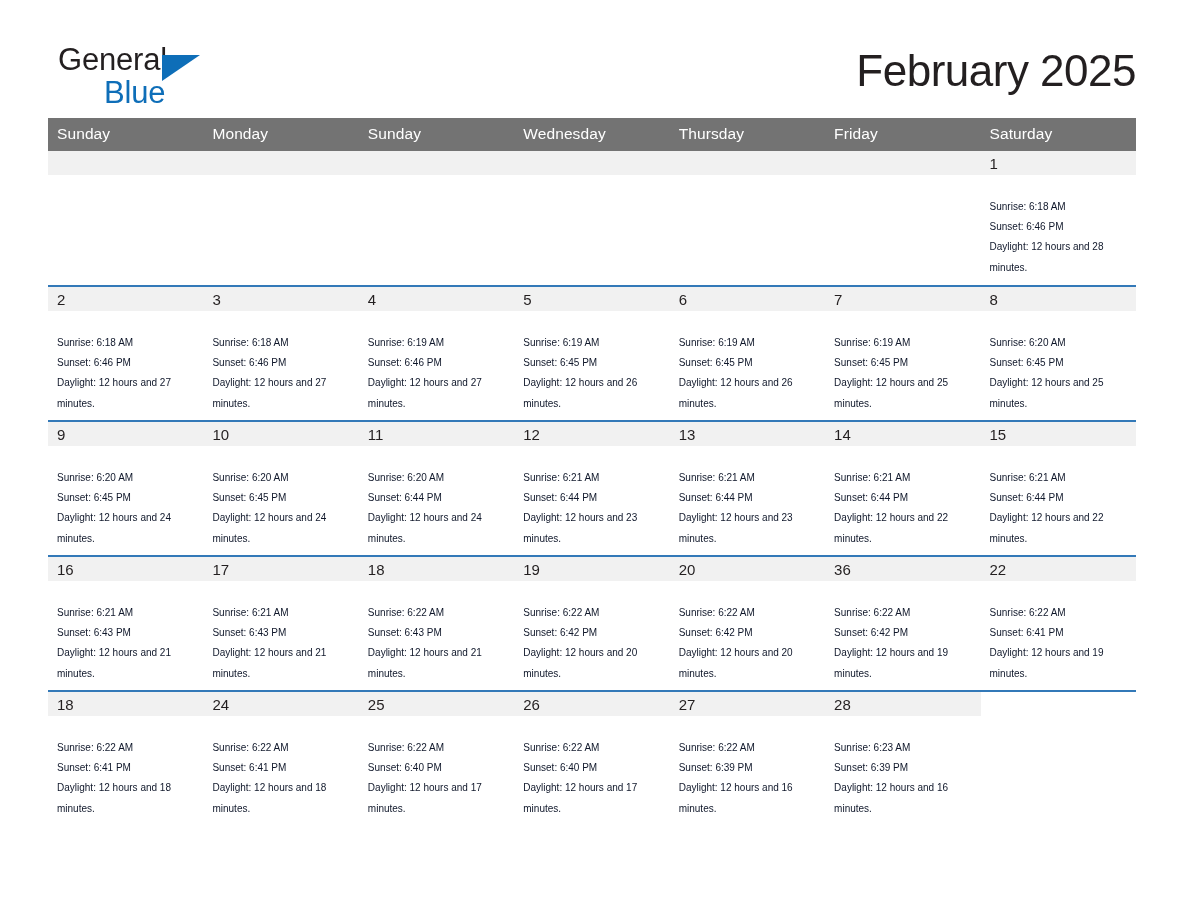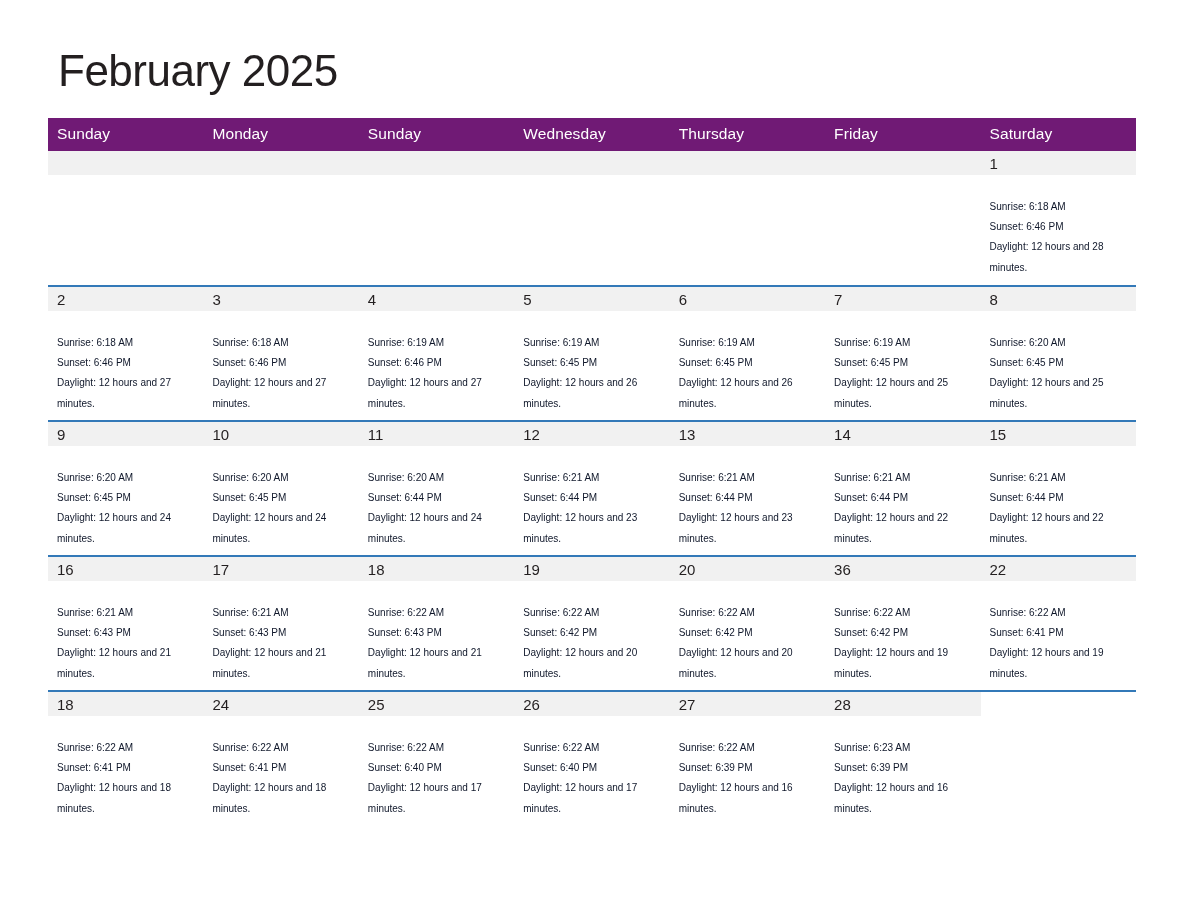--- a/index.html
+++ b/index.html
@@ -83,21 +83,21 @@
 
   
   .calendar {
     margin: 0 52px 0 48px;
     width: 1088px;
     border-collapse: collapse;
     table-layout: fixed;
   }
 
   .calendar thead th {
-    background: #701a75;
+    background: #737373;
     color: #ffffff;
     font-size: 15.5px;
     font-weight: 400;
     text-align: left;
     padding: 7px 0 8px 9px;
     height: 31px;
     letter-spacing: 0.1px;
     margin-left: 48px;
   }
 
@@ -135,20 +135,25 @@
   .cell-body div { white-space: nowrap; }
   .cell-body .daylight-wrap { white-space: normal; }
 </style>
 </head>
 <body>
 
 <div class="page">
 
   <div class="top-bar">
 
+    <div class="logo">
+      <div class="logo-general">General</div>
+      <div class="logo-tri"></div>
+      <div class="logo-blue">Blue</div>
+    </div>
 
     <div class="title-block">
       <div class="cal-title">February 2025</div>
     </div>
 
   </div>
 
   <table class="calendar">
     <thead>
       <tr>

